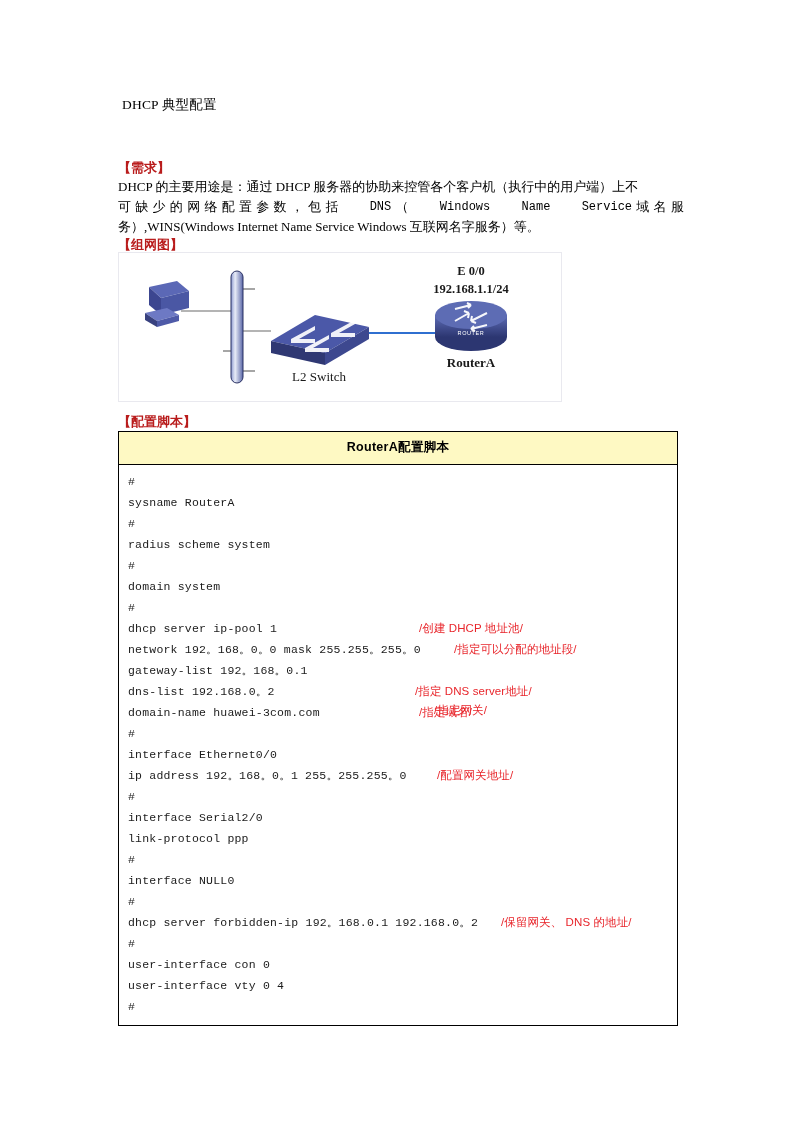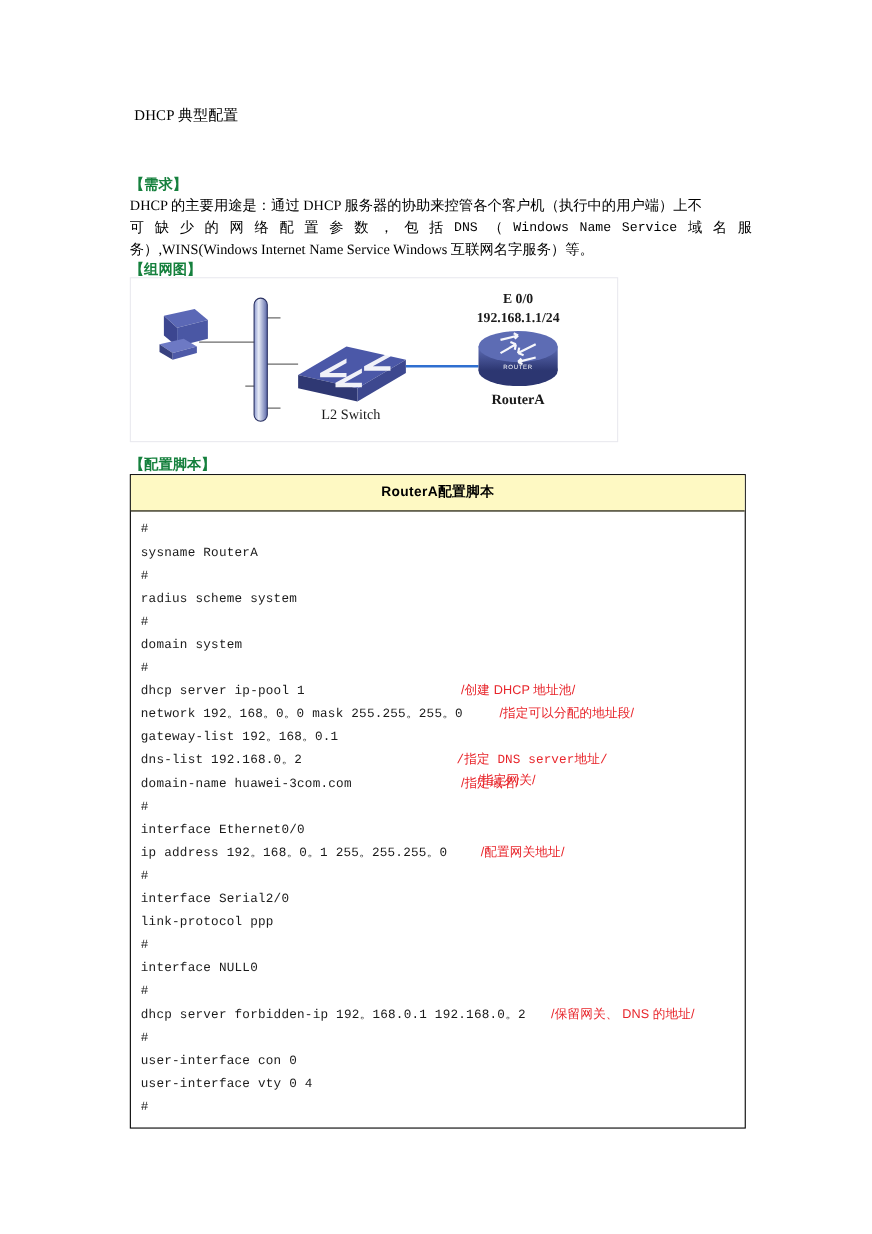--- a/index.html
+++ b/index.html
@@ -32,21 +32,21 @@
     font-family: "Liberation Serif", serif;
     letter-spacing: 0.2px;
     white-space: nowrap;
   }
 
   
   .sec-heading {
     position: absolute;
     left: 118px;
     font-size: 13px;
-    color: #15803d;
+    color: #b91c1c;
     font-family: "Liberation Serif", serif;
     font-weight: bold;
     white-space: nowrap;
   }
   #heading-requirement { top: 159px; }
   #heading-topology    { top: 236px; }
   #heading-script      { top: 413px; text-align: center; }
 
   
   #requirement-body {
@@ -63,20 +63,21 @@
     white-space: nowrap;
   }
   #requirement-body .ln.justify {
     display: flex;
     justify-content: space-between;
     white-space: nowrap;
   }
   #requirement-body .mono {
     font-family: "Liberation Mono", monospace;
     font-size: 12px;
+    margin-left: 27px;
   }
 
   
   #topology-figure {
     position: absolute;
     left: 118px;
     top: 252px;
     width: 444px;
     height: 150px;
     border: 1px solid #e9e9ef;
@@ -247,21 +248,21 @@
         <div class="cfg-line"><span class="cfg-cmd">#</span></div>
         <div class="cfg-line"><span class="cfg-cmd">sysname RouterA</span></div>
         <div class="cfg-line"><span class="cfg-cmd">#</span></div>
         <div class="cfg-line"><span class="cfg-cmd">radius scheme system</span></div>
         <div class="cfg-line"><span class="cfg-cmd">#</span></div>
         <div class="cfg-line"><span class="cfg-cmd">domain system</span></div>
         <div class="cfg-line"><span class="cfg-cmd">#</span></div>
         <div class="cfg-line"><span class="cfg-cmd">dhcp server ip-pool 1</span><span class="cfg-note" style="left: 300px;">/创建 DHCP 地址池/</span></div>
         <div class="cfg-line"><span class="cfg-cmd">network 192。168。0。0 mask 255.255。255。0</span><span class="cfg-note" style="left: 335px;">/指定可以分配的地址段/</span></div>
         <div class="cfg-line"><span class="cfg-cmd">gateway-list 192。168。0.1</span><span class="cfg-note" style="left: 315px; margin-top: 40px;">/指定网关/</span></div>
-        <div class="cfg-line"><span class="cfg-cmd">dns-list 192.168.0。2</span><span class="cfg-note" style="left: 296px; font-family: Liberation Mono, monospace;">/指定 DNS server地址/</span></div>
+        <div class="cfg-line"><span class="cfg-cmd">dns-list 192.168.0。2</span><span class="cfg-note" style="left: 296px;">/指定 DNS server地址/</span></div>
         <div class="cfg-line"><span class="cfg-cmd">domain-name huawei-3com.com</span><span class="cfg-note" style="left: 300px;">/指定域名/</span></div>
         <div class="cfg-line"><span class="cfg-cmd">#</span></div>
         <div class="cfg-line"><span class="cfg-cmd">interface Ethernet0/0</span></div>
         <div class="cfg-line"><span class="cfg-cmd">ip address 192。168。0。1 255。255.255。0</span><span class="cfg-note" style="left: 318px;">/配置网关地址/</span></div>
         <div class="cfg-line"><span class="cfg-cmd">#</span></div>
         <div class="cfg-line"><span class="cfg-cmd">interface Serial2/0</span></div>
         <div class="cfg-line"><span class="cfg-cmd">link-protocol ppp</span></div>
         <div class="cfg-line"><span class="cfg-cmd">#</span></div>
         <div class="cfg-line"><span class="cfg-cmd">interface NULL0</span></div>
         <div class="cfg-line"><span class="cfg-cmd">#</span></div>

